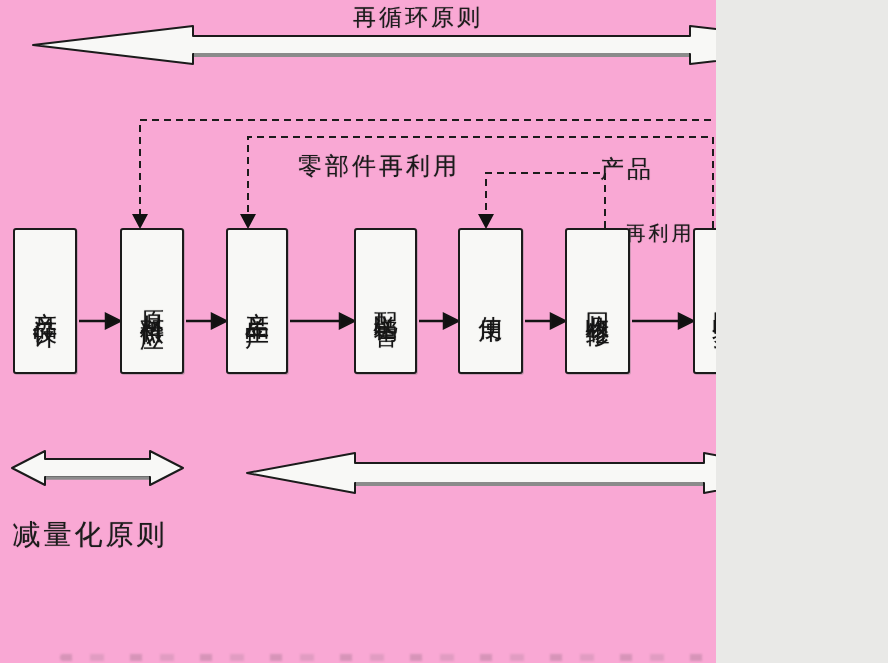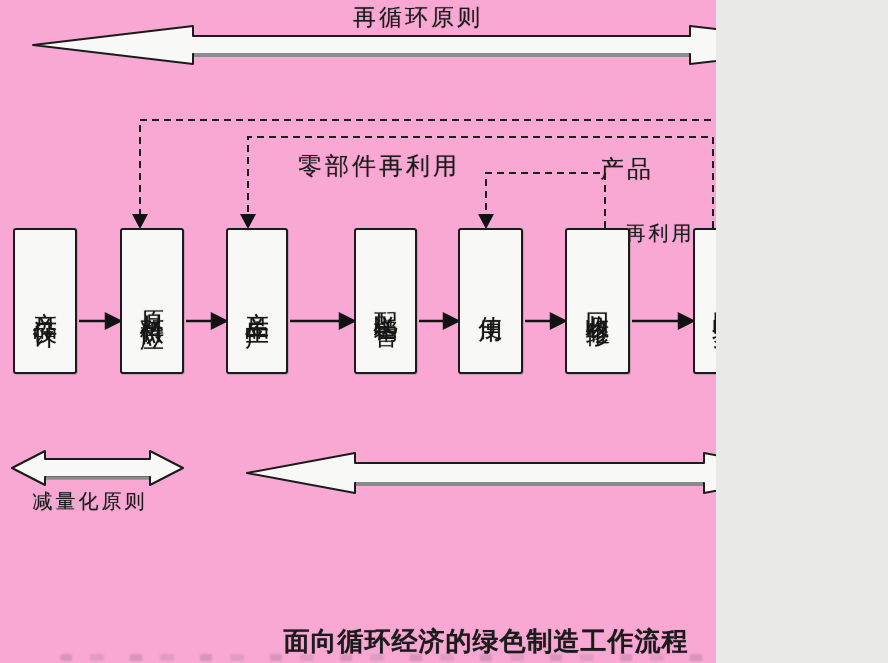--- a/index.html
+++ b/index.html
@@ -125,18 +125,17 @@
   <div class="box" style="left:565px;width:65px;">
     <span class="vtext">回收维修</span>
   </div>
   <div class="box" style="left:693px;width:63px;">
     <span class="vtext">回收分拆</span>
   </div>
   <div class="box" style="left:819px;width:64px;">
     <span class="vtext">焚烧填埋</span>
   </div>
 
-  <div class="lbl" style="left:90px;top:488px;font-size:20px;">减量化原则</div>
+  <div class="lbl" style="left:90px;top:516px;font-size:28px;">减量化原则</div>
 
-  <div class="lbl" style="left:486px;top:624px;font-size:26px;letter-spacing:1px;font-weight:600;">面向循环经济的绿色制造工作流程</div>
 
   <div class="smudge"></div>
 </div>
 
 </body></html>

